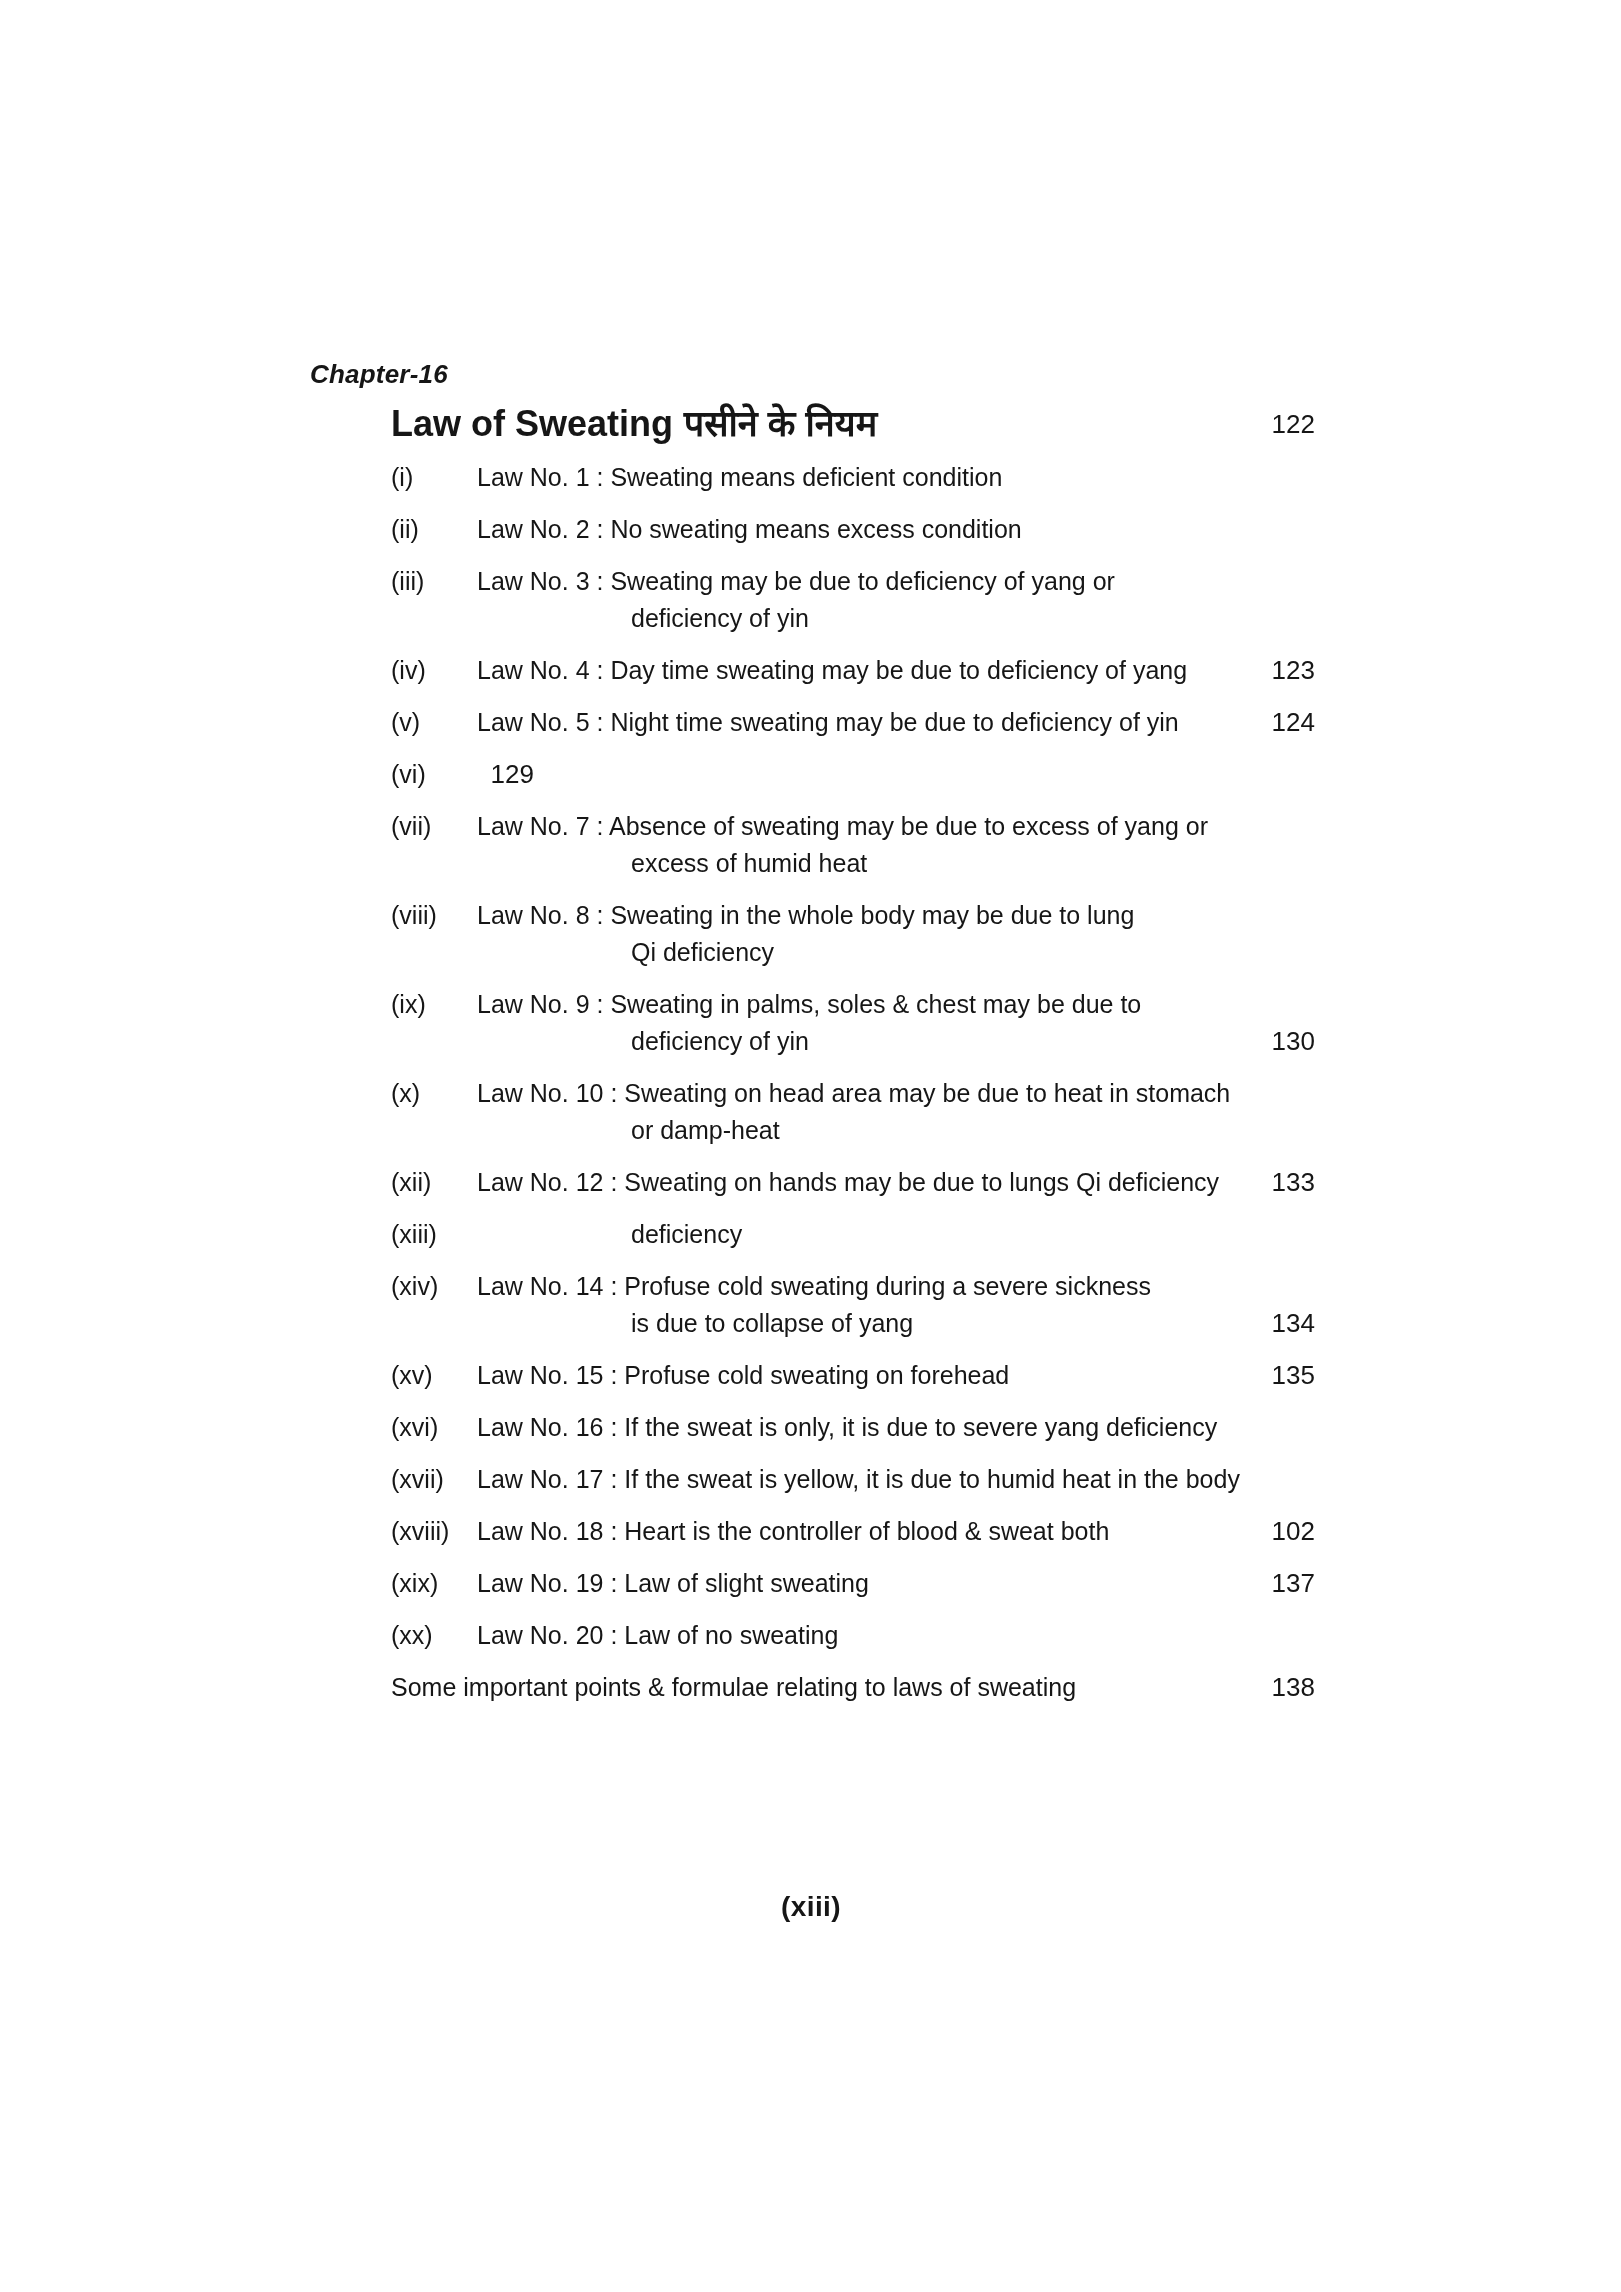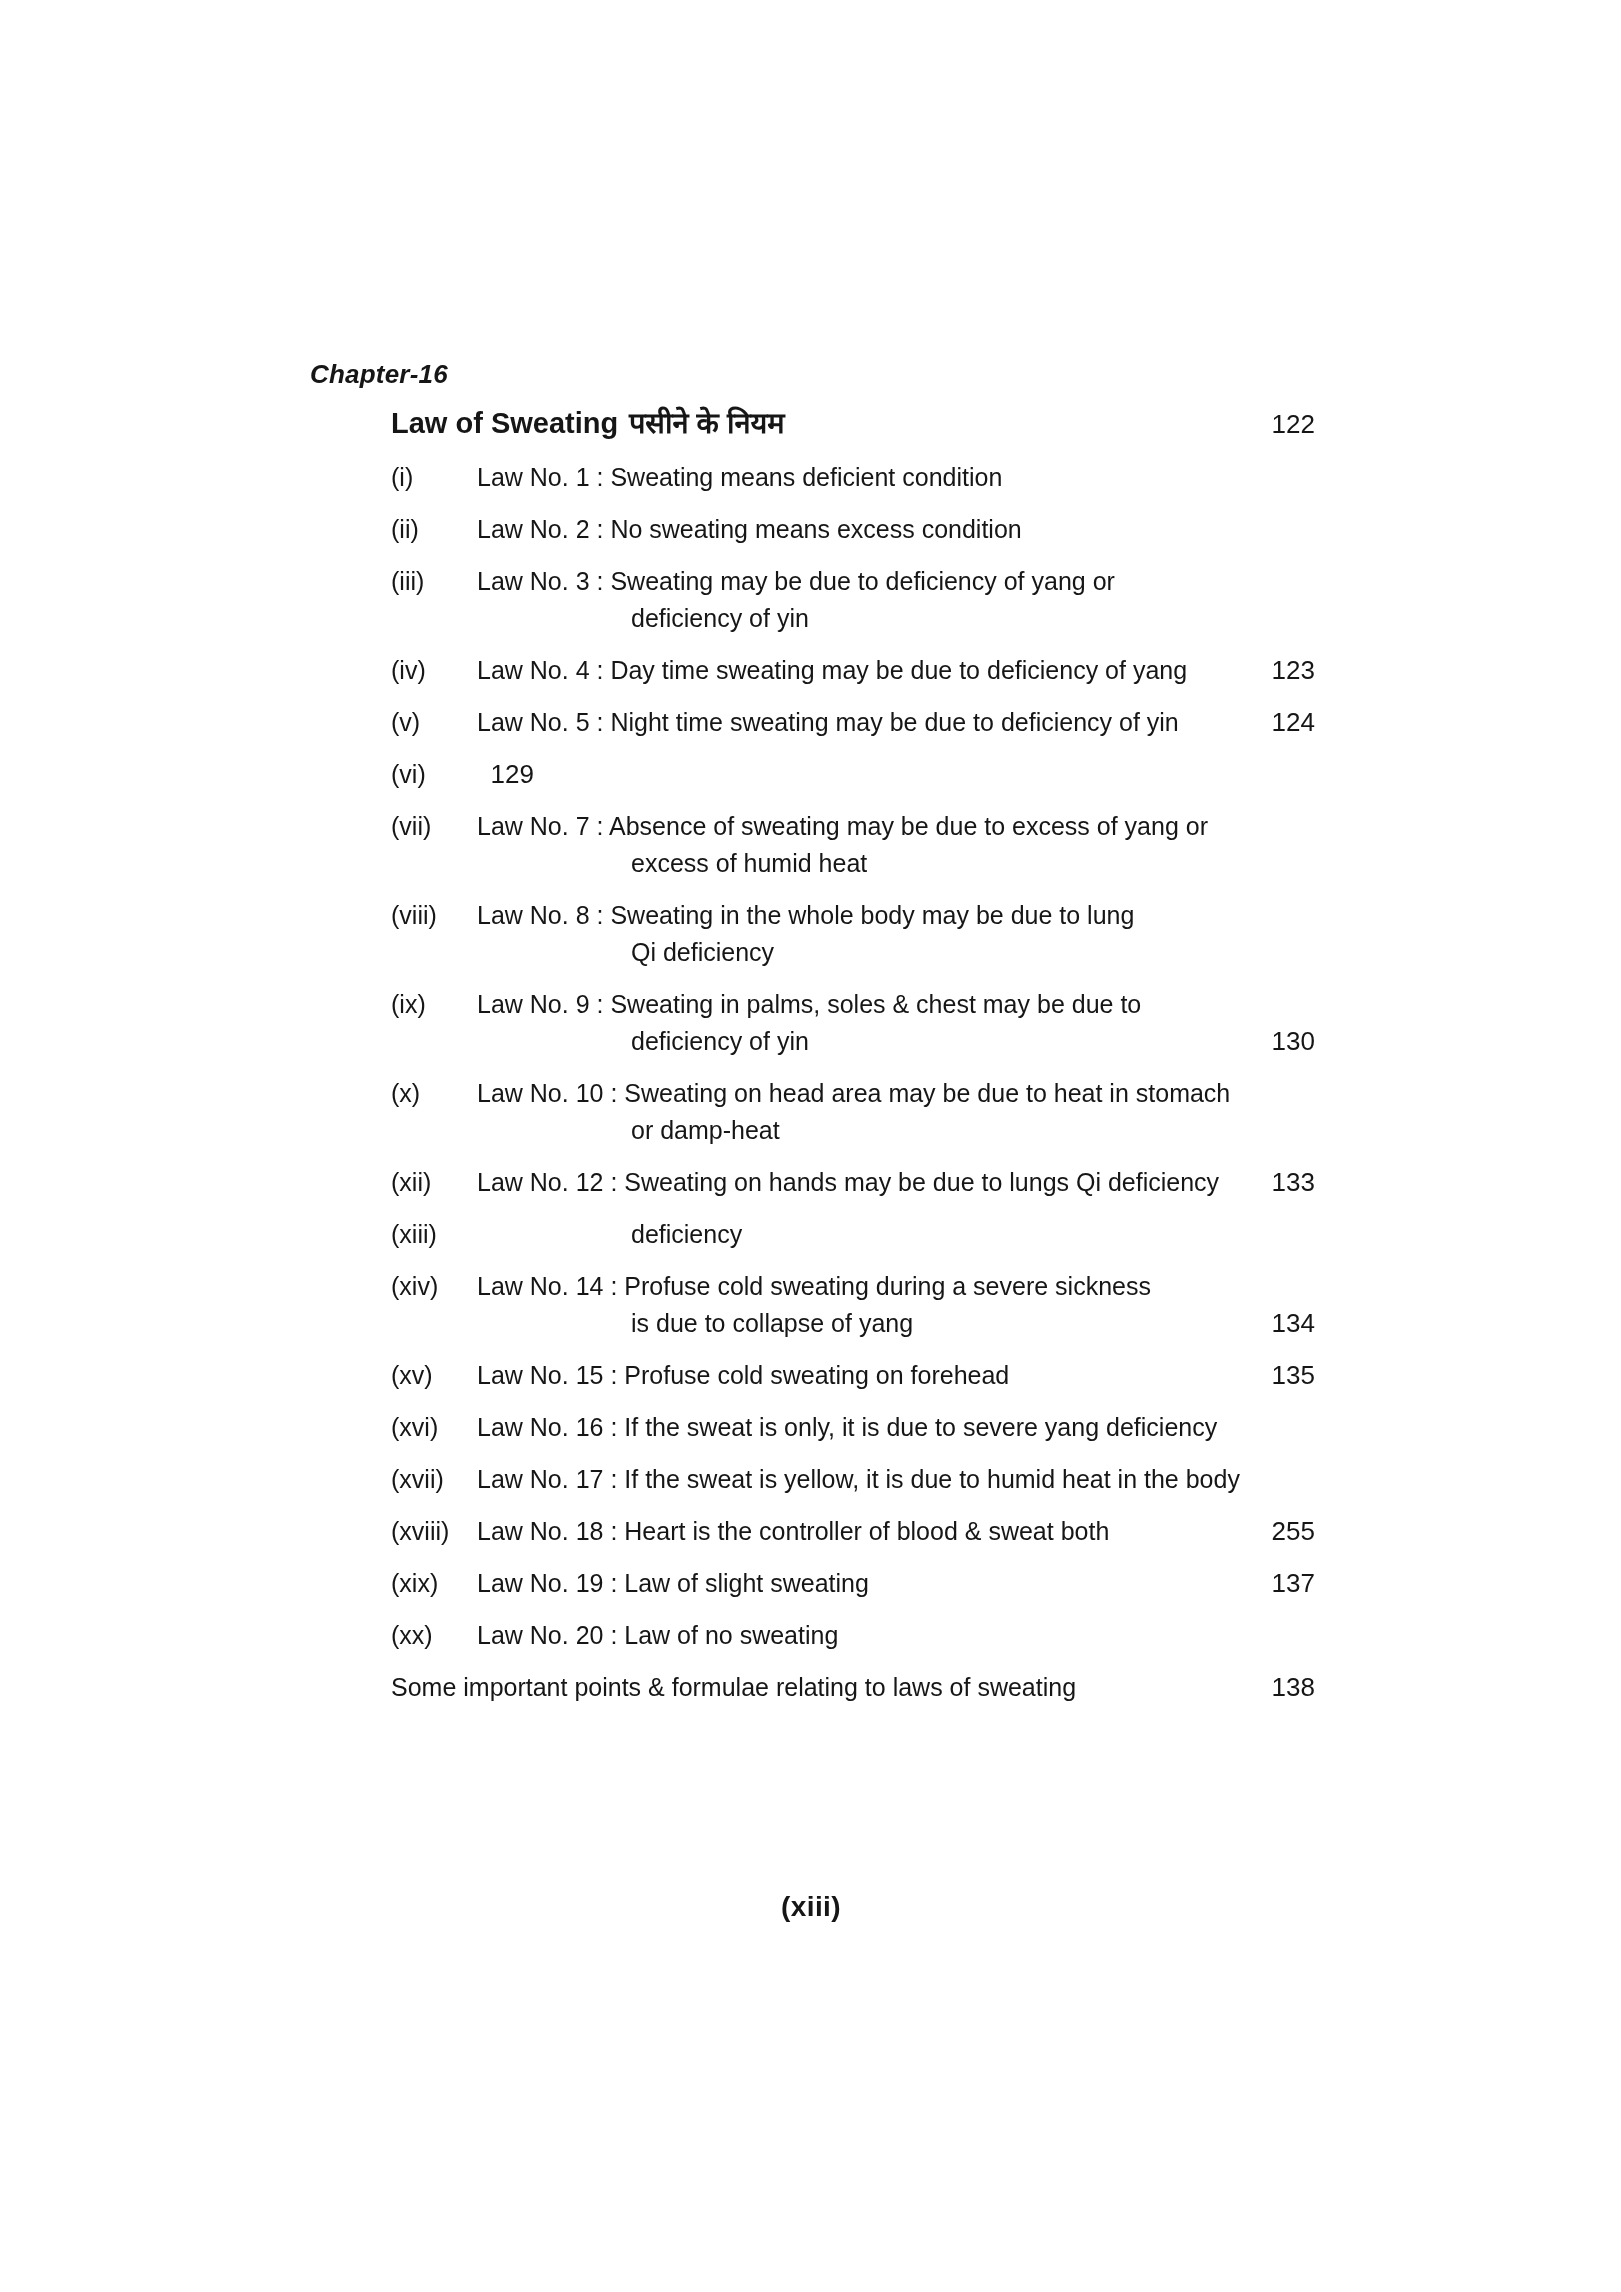--- a/index.html
+++ b/index.html
@@ -34,21 +34,21 @@
     margin-left: 81px; 
   }
   .heading-row {
     display: flex;
     align-items: flex-end;
     line-height: 39px;
     margin-bottom: 16px;
   }
   .heading-title {
     flex: 1 1 auto;
-    font-size: 29px;
+    font-size: 36px;
     font-weight: bold;
     white-space: nowrap;
   }
   .heading-title .hi {
     margin-left: 10.7px;
   }
   .pg {
     flex: 0 0 auto;
     min-width: 57px;
     text-align: right;
@@ -232,21 +232,21 @@
             <span class="txt">
               <span class="tline">Law No. 17 : If the sweat is yellow, it is due to humid heat in the body</span>
             </span>
             <span class="pg"></span>
           </div>
           <div class="row">
             <span class="num">(xviii)</span>
             <span class="txt">
               <span class="tline">Law No. 18 : Heart is the controller of blood &amp; sweat both</span>
             </span>
-            <span class="pg">255</span>
+            <span class="pg">102</span>
           </div>
           <div class="row">
             <span class="num">(xix)</span>
             <span class="txt">
               <span class="tline">Law No. 19 : Law of slight sweating</span>
             </span>
             <span class="pg">137</span>
           </div>
           <div class="row">
             <span class="num">(xx)</span>

